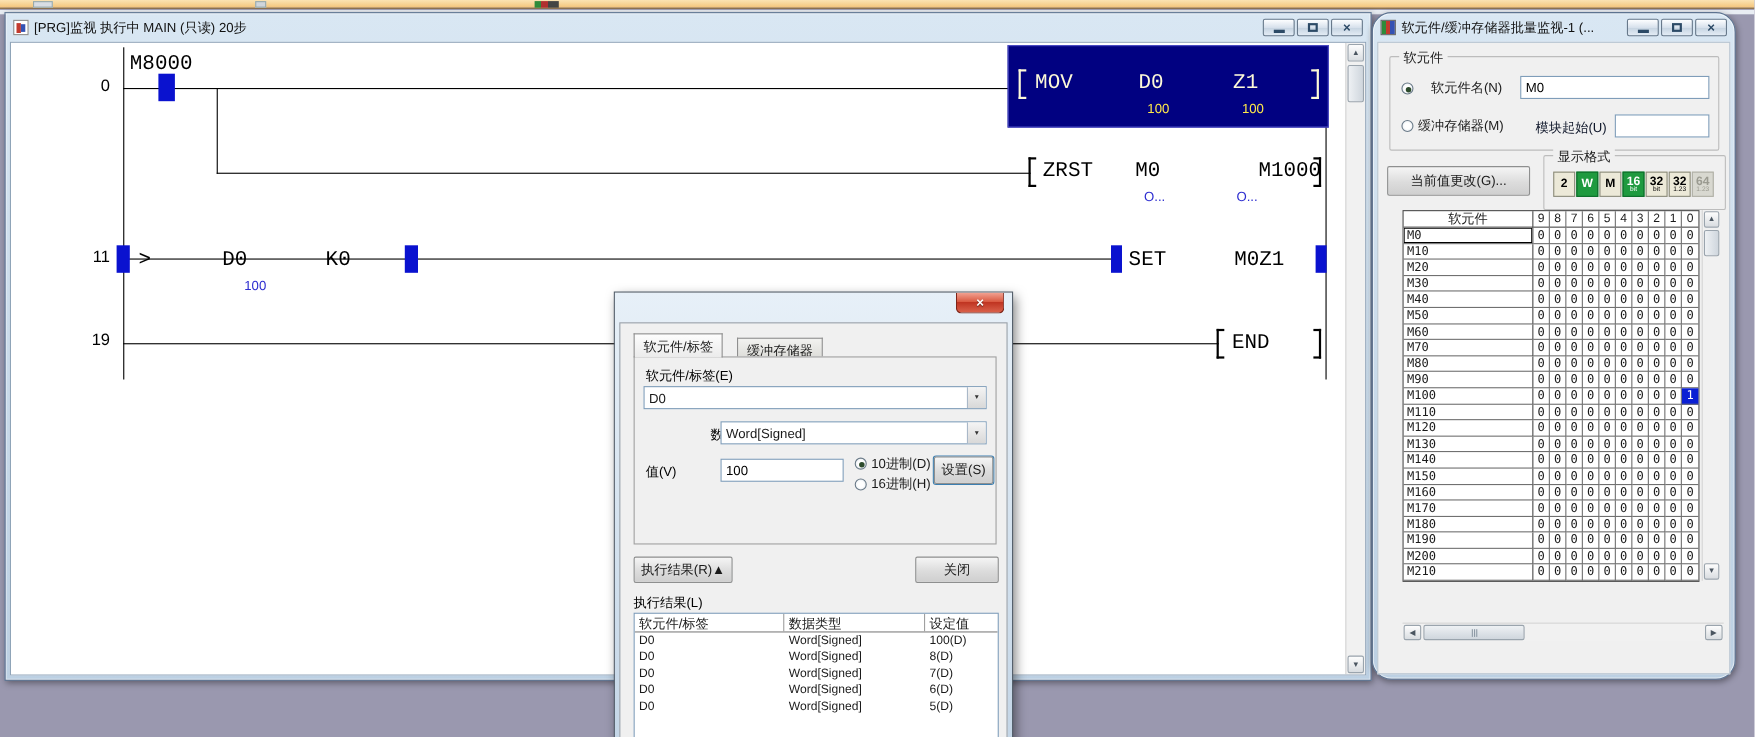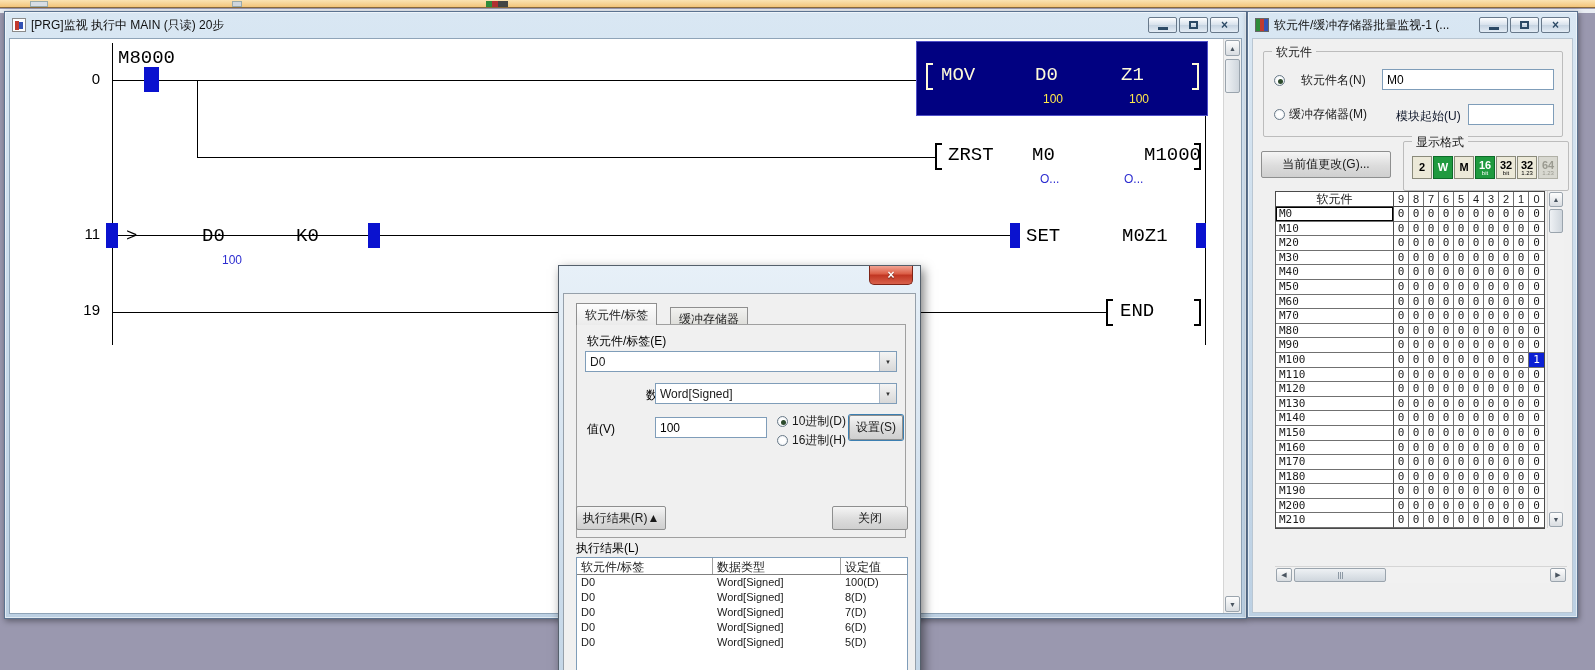--- a/index.html
+++ b/index.html
@@ -68,21 +68,21 @@
   .grplegend { position:absolute; top:-8px; left:8px; background:#f0f0f0; padding:0 4px; font-size:12px; }
   .rtable { position:absolute; background:#fff; border:1px solid #7f9db9; overflow:hidden; }
   .rthead { display:flex; border-bottom:1px solid #808080; height:17px; }
   .rth { font-size:12px; padding:1px 4px; border-right:1px solid #a0a0a0; }
   .rth:nth-child(1){ width:136px; } .rth:nth-child(2){ width:128px; } .rth:nth-child(3){ width:64px; border-right:none; }
   .rtr { display:flex; height:15px; }
   .rtd { font-size:11px; padding:1px 4px; white-space:nowrap; overflow:hidden; }
   .rtd:nth-child(1){ width:136px; } .rtd:nth-child(2){ width:128px; } .rtd:nth-child(3){ width:64px; }
 
   
-  #win-panel { left:1247px; top:11px; width:331px; height:607px; z-index:10; }
+  #win-panel { left:1247px; top:11px; width:331px; height:607px; z-index:10;border-radius:18px; }
   .grid-icon { width:14px; height:14px; border:1px solid #666; background:linear-gradient(90deg,#2e8b3a 0 4px,#c23a2e 4px 8px,#3452b4 8px 12px,#e8e8e8 12px); flex:0 0 auto; }
   .mono { font-family:"DejaVu Sans Mono", monospace; }
   .fmtrow { position:absolute; display:flex; gap:1px; }
   .fmt { width:20px; height:23px; background:#ece9d8; border:1px solid #8a8a7a; display:flex; flex-direction:column; align-items:center; justify-content:center; line-height:1; color:#000; }
   .fmt .fl { font-size:11px; font-weight:bold; }
   .fmt .fs { font-size:6px; margin-top:-1px; }
   .fmt.act { background:#1f9a3f; border-color:#0c6b28; color:#fff; }
   .fmt.dis { background:#d8d8d0; color:#9a9a90; border-color:#b0b0a6; }
   .mtable { position:absolute; border:1px solid #4a4a4a; background:#fff; }
   .mrow, .mhead { display:flex; }
@@ -593,21 +593,21 @@
     </div>
   <div class="client">
 
     <div class="tab" style="left:12px;top:9px;z-index:2;">
       <span>软元件/标签</span>
     </div>
     <div class="tab inactive" style="left:106px;">
       <span>缓冲存储器</span>
     </div>
 
-    <div class="tabpanel" style="left:12px;top:30px;width:330px;height:214px;">
+    <div class="tabpanel" style="left:12px;top:30px;width:330px;height:171px;">
       <span class="fldlabel" style="left:10px;top:8px;">软元件/标签(E)</span>
       <div class="combo" style="left:8px;top:26px;width:312px;">
         <span class="cval">D0</span>
         <span class="cbtn">
             <span>▼</span>
           </span>
       </div>
       <span class="fldlabel" style="left:21px;top:62px;margin-left:48px;">数据类型(T)</span>
       <div class="combo" style="left:78px;top:58px;width:242px;">
         <span class="cval">Word[Signed]</span>

